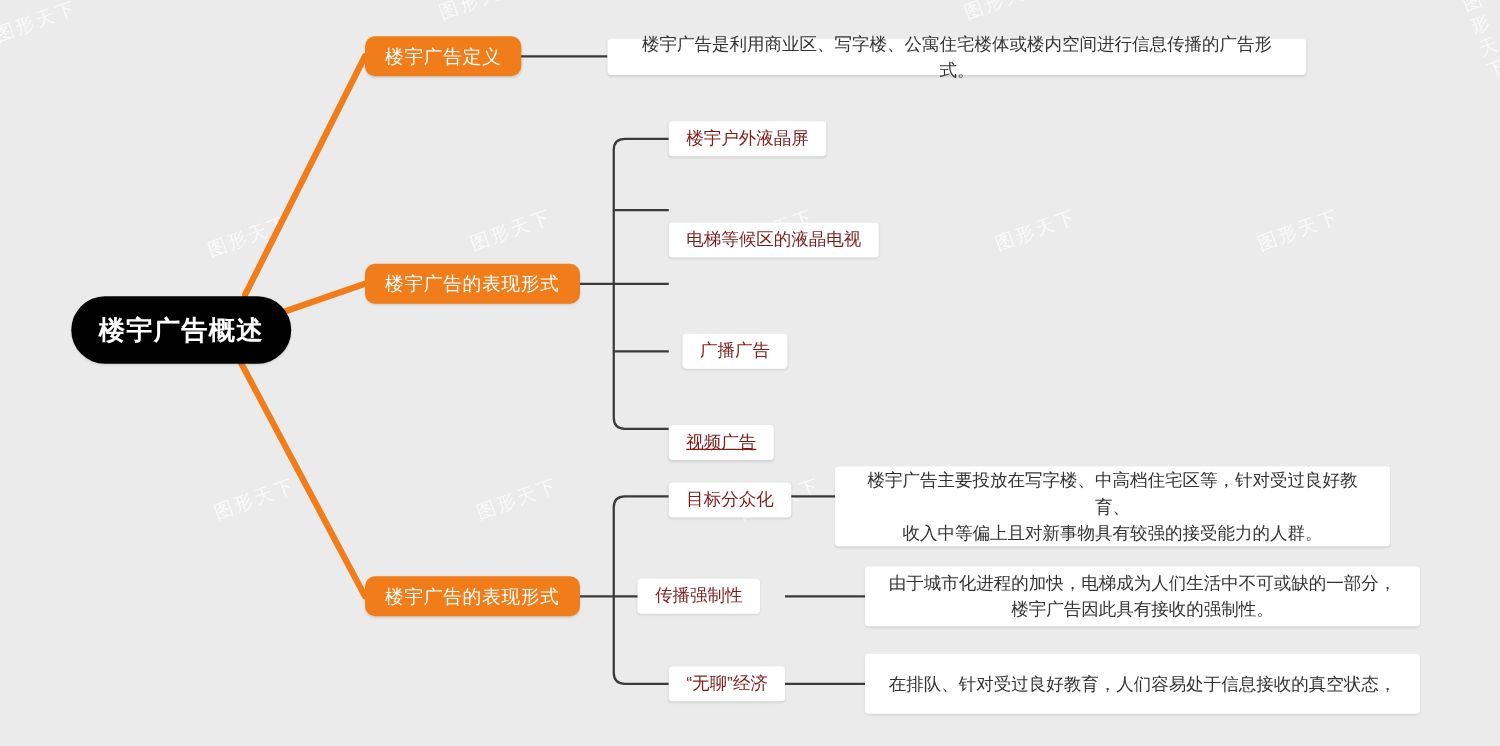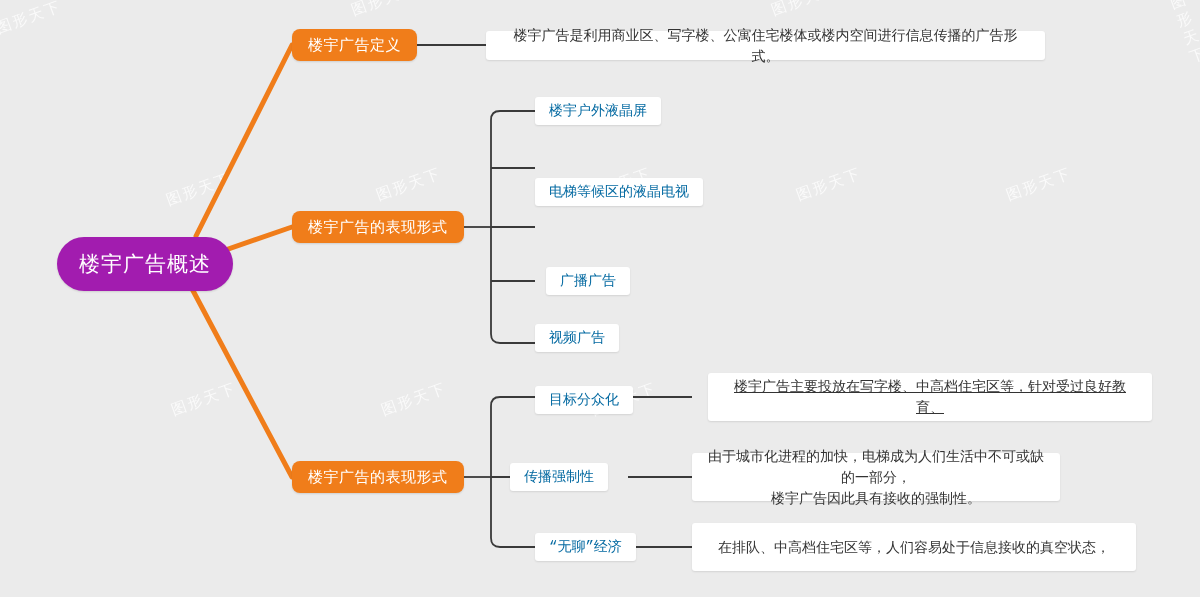--- a/index.html
+++ b/index.html
@@ -29,42 +29,43 @@
   }
   .node {
     position: absolute;
     box-sizing: border-box;
     display: flex;
     align-items: center;
     justify-content: center;
     white-space: nowrap;
   }
   .root {
-    background: #a21caf;
+    background: #000000;
     color: #ffffff;
     border-radius: 30px;
     font-size: 21px;
     letter-spacing: 1px;
     padding: 0 22px;
     height: 54px;
     box-shadow: 0 1px 2px rgba(0,0,0,0.12);
+    font-weight: bold;
   }
   .branch {
     background: #f07d1a;
     color: #ffffff;
     border-radius: 8px;
     font-size: 15px;
     letter-spacing: 0.5px;
     padding: 0 16px;
     height: 32px;
     box-shadow: 0 1px 2px rgba(0,0,0,0.12);
   }
   .leaf {
     background: #ffffff;
-    color: #0369a1;
+    color: #7f1d1d;
     border-radius: 3px;
     font-size: 14px;
     padding: 0 14px;
     height: 28px;
     box-shadow: 0 1px 2px rgba(0,0,0,0.10);
   }
   .desc {
     background: #ffffff;
     color: #333333;
     border-radius: 3px;
@@ -150,49 +151,50 @@
   </div>
   <div class="node leaf" style="left:535px; top:97px;">
     <span>楼宇户外液晶屏</span>
   </div>
   <div class="node leaf" style="left:535px; top:154px;margin-top:24px;">
     <span>电梯等候区的液晶电视</span>
   </div>
   <div class="node leaf" style="left:546px; top:267px;">
     <span>广播广告</span>
   </div>
-  <div class="node leaf" style="left:535px; top:324px;">
+  <div class="node leaf" style="left:535px; top:340px;text-decoration:underline;">
     <span>视频广告</span>
   </div>
 
   <div class="node branch" style="left:292px; top:461px;">
     <span>楼宇广告的表现形式</span>
   </div>
 
   <div class="node leaf" style="left:535px; top:386px;">
     <span>目标分众化</span>
   </div>
-  <div class="node desc" style="left:708px; top:373px; width:444px; height:48px;text-decoration:underline;">
+  <div class="node desc" style="left:668px; top:373px; width:444px; height:64px;">
     <div>
       <span>楼宇广告主要投放在写字楼、中高档住宅区等，针对受过良好教育、</span>
+      <span>收入中等偏上且对新事物具有较强的接受能力的人群。</span>
     </div>
   </div>
 
   <div class="node leaf" style="left:510px; top:463px;">
     <span>传播强制性</span>
   </div>
-  <div class="node desc" style="left:692px; top:453px; width:368px; height:48px;">
+  <div class="node desc" style="left:692px; top:453px; width:444px; height:48px;">
     <div>
       <span>由于城市化进程的加快，电梯成为人们生活中不可或缺的一部分，</span>
       <span>楼宇广告因此具有接收的强制性。</span>
     </div>
   </div>
 
-  <div class="node leaf" style="left:535px; top:533px;font-family:Liberation Mono, monospace;">
+  <div class="node leaf" style="left:535px; top:533px;">
     <span>“无聊”经济</span>
   </div>
   <div class="node desc" style="left:692px; top:523px; width:444px; height:48px;">
     <div>
-      <span>在排队、中高档住宅区等，人们容易处于信息接收的真空状态，</span>
+      <span>在排队、针对受过良好教育，人们容易处于信息接收的真空状态，</span>
     </div>
   </div>
 
 </div>
 
 </body></html>

